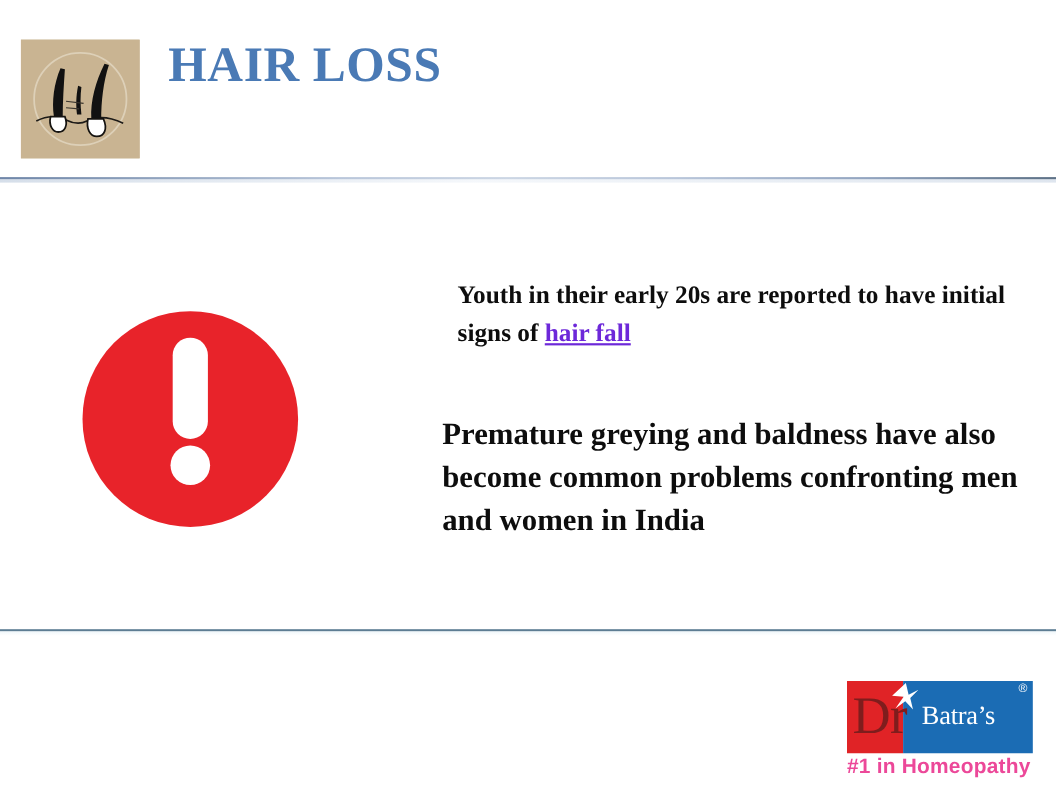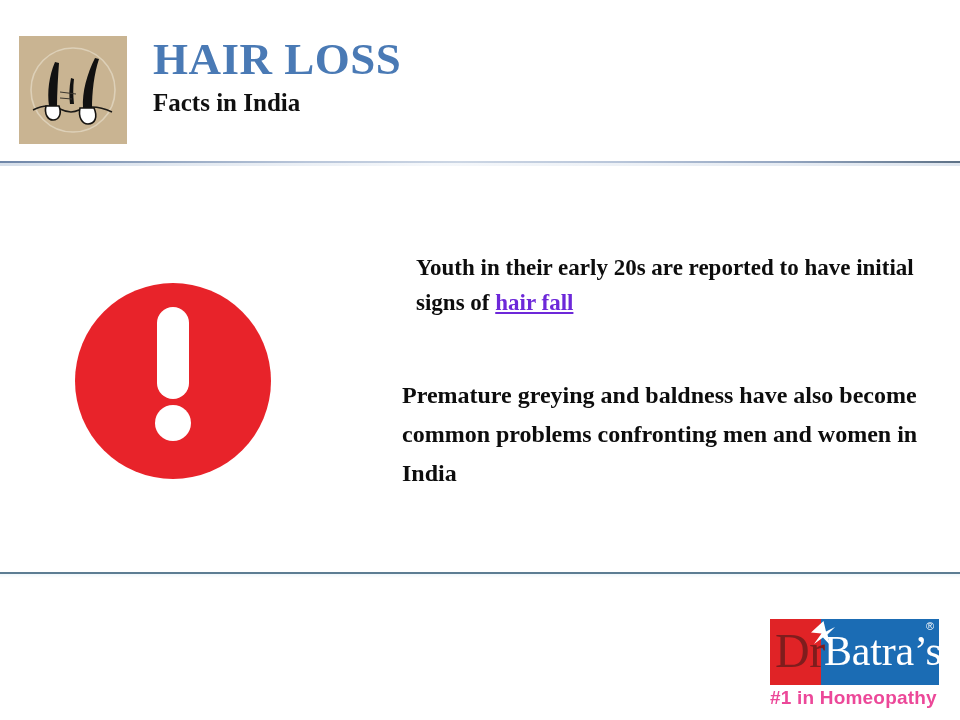--- a/index.html
+++ b/index.html
@@ -133,21 +133,21 @@
     font-weight: bold;
     color: #0d0d0d;
   }
   .fact-one {
     font-size: 23px;
     line-height: 35px;
     padding-left: 14px;
     margin: 0;
   }
   .fact-two {
-    font-size: 24px;
+    font-size: 28px;
     line-height: 39px;
     margin: 0;
     padding-top: 56px;
   }
   .hairfall-link {
     color: #6d28d9;
     text-decoration: underline;
     text-underline-offset: 2px;
   }
 
@@ -186,24 +186,24 @@
     left: 5px;
     top: 14px;
     font-family: "Liberation Serif", serif;
     font-size: 48px;
     line-height: 36px;
     color: #7f1d1d;
     letter-spacing: -0.5px;
   }
   .batra-name {
     position: absolute;
-    left: 54px;
+    left: 68px;
     top: 14px;
     font-family: "Liberation Serif", serif;
-    font-size: 42px;
+    font-size: 24px;
     line-height: 36px;
     color: #ffffff;
     letter-spacing: -0.2px;
   }
   .batra-star {
     position: absolute;
     left: 40px;
     top: 1px;
     width: 26px;
     height: 26px;
@@ -253,21 +253,20 @@
 
         <path d="M52 42 C50 52 50 60 51 68 L55 68 C54 59 54 51 55 43 Z" fill="#111111"></path>
 
         <path d="M41 56 L57 58" fill="none" stroke="#3a352d" stroke-width="1"></path>
         <path d="M41 62 L53 63" fill="none" stroke="#3a352d" stroke-width="1"></path>
       </svg>
     </div>
 
     <div class="title-block">
       <div class="title-main">HAIR LOSS</div>
-      <div class="title-sub">Facts in India</div>
     </div>
 
   </div>
 
   <div class="rule-top"></div>
   <div class="rule-top-glow"></div>
 
   <div class="alert-icon">
     <svg width="200" height="200" viewBox="0 0 200 200">
       <circle cx="100" cy="100" r="98" fill="#e8232a"></circle>

